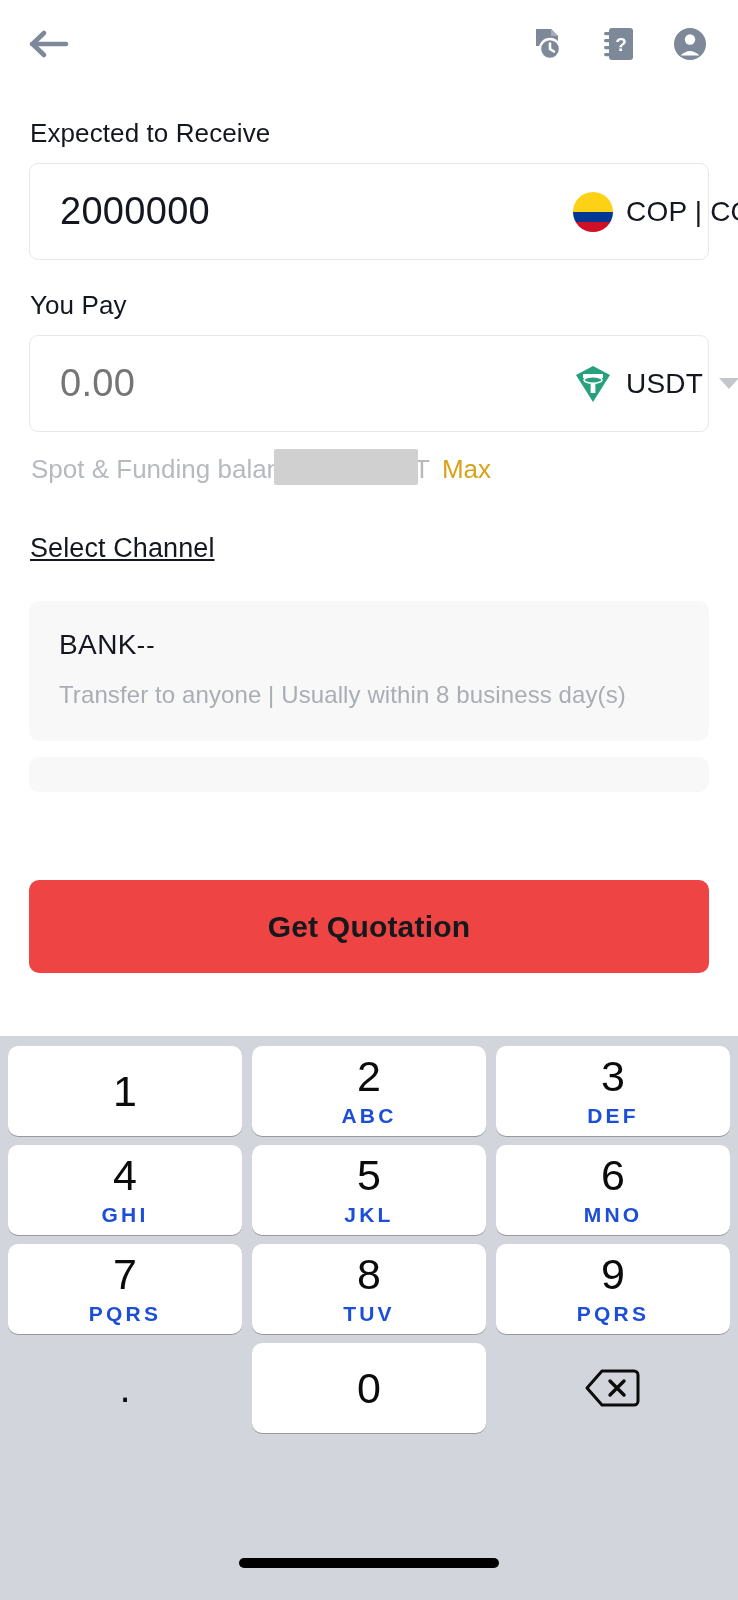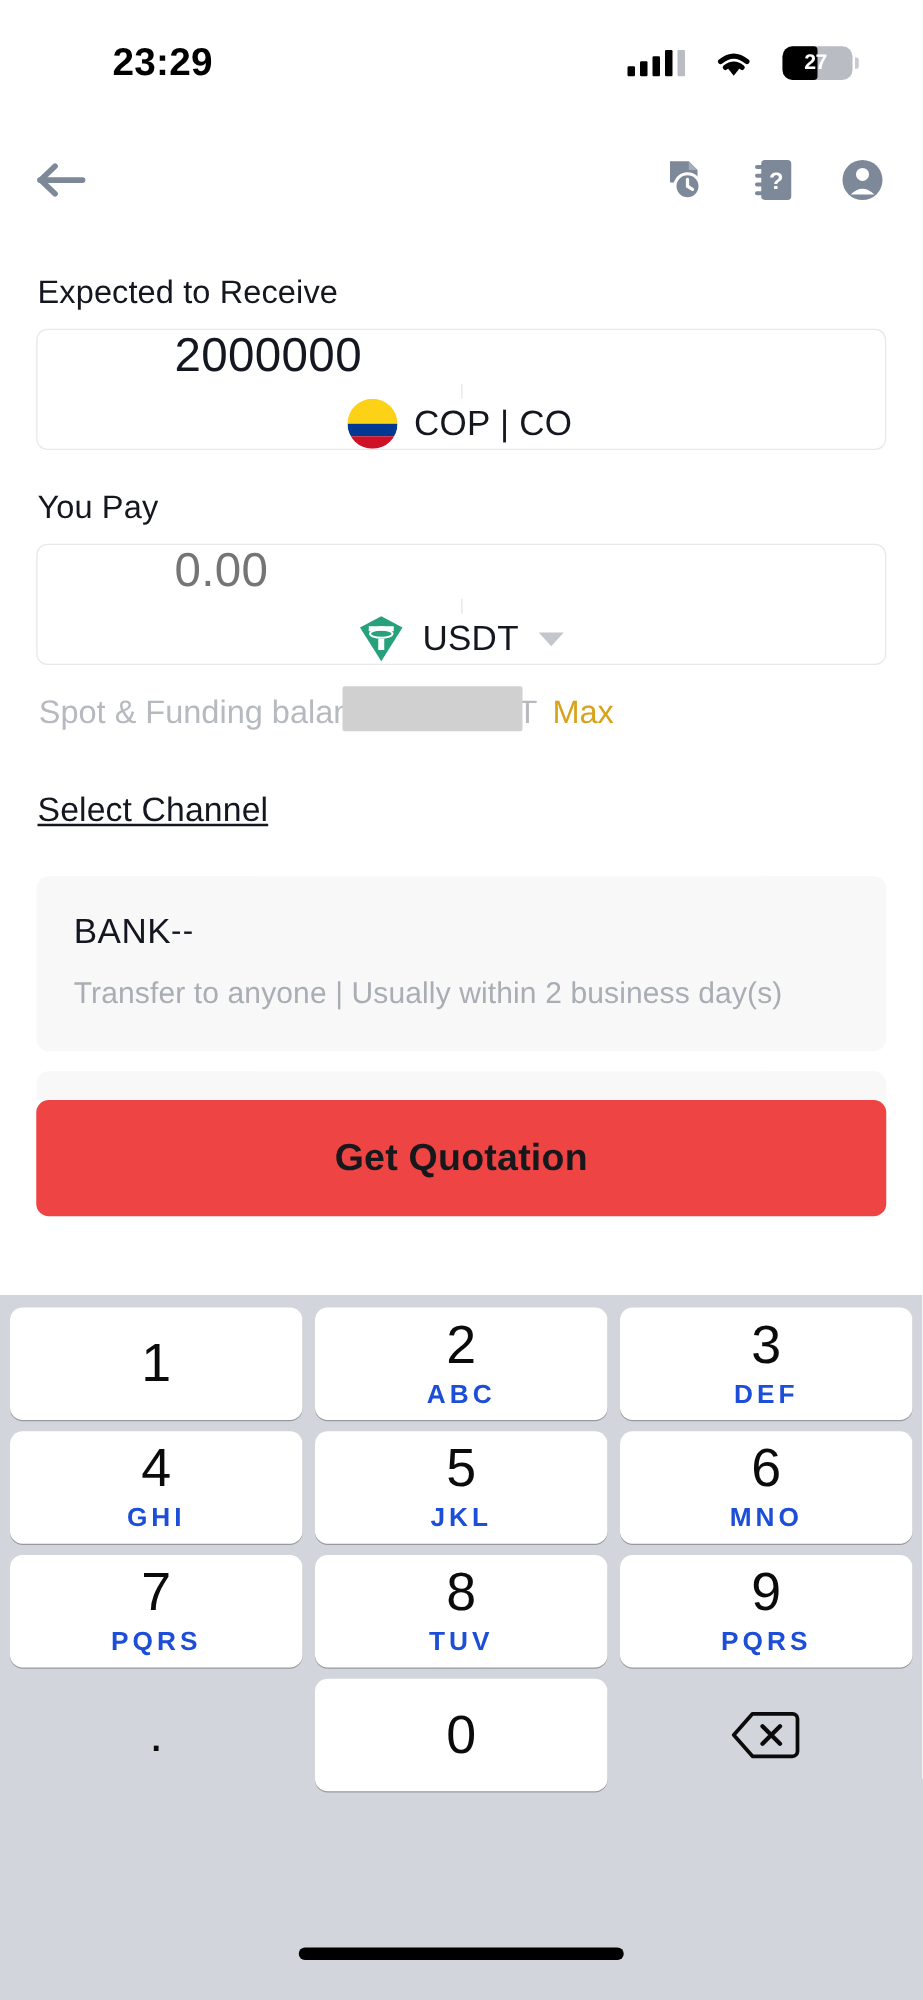--- a/index.html
+++ b/index.html
@@ -52,21 +52,21 @@
   .icon-btn { display:flex; align-items:center; justify-content:center; }
 
   
   .content { padding:0 29px; }
   .field-label {
     font-size:26px; color:#14171f; font-weight:400;
     margin:30px 0 14px 1px; letter-spacing:.1px;
   }
   .input-box {
     height:97px; border:1px solid #e6e8ea; border-radius:9px;
-    display:flex; align-items:center; background:#fff;flex-direction:column;
+    display:flex; align-items:center; background:#fff;
   }
   .amount {
     flex:1; font-size:38px; color:#14171f; padding-left:30px;
     letter-spacing:.3px; border:none; outline:none; background:transparent;
     font-family:"Liberation Sans", sans-serif;
   }
   .amount.placeholder { color:#1d4ed8; }
   .divider-v { width:1px; height:36px; background:#e3e5e8; }
   .asset {
     display:flex; align-items:center; gap:13px;
@@ -144,41 +144,20 @@
   .home-indicator {
     position:absolute; left:50%; transform:translateX(-50%);
     bottom:32px; width:260px; height:10px; background:#000; border-radius:6px;
   }
 </style>
 </head>
 <body>
 
 <div class="phone">
 
-  <div class="statusbar">
-    <div class="clock">23:29</div>
-    <div class="status-right">
-      <div class="sig">
-        <i></i>
-          <i></i>
-          <i></i>
-          <i></i>
-          <i></i>
-      </div>
-      <svg width="34" height="25" viewBox="0 0 34 25">
-        <path d="M17 22.5 L11.5 15.5 Q17 11.3 22.5 15.5 Z" fill="#000"></path>
-        <path d="M6.5 11.2 Q17 2.6 27.5 11.2" stroke="#000" stroke-width="4.2" fill="none" stroke-linecap="round"></path>
-        <path d="M10.2 16.0 Q17 10.4 23.8 16.0" stroke="#000" stroke-width="4.0" fill="none" stroke-linecap="round"></path>
-      </svg>
-      <div class="battery">
-        <div class="fill"></div>
-        <div class="pct">27</div>
-      </div>
-    </div>
-  </div>
 
   <div class="navbar">
     <div class="icon-btn">
       <svg width="44" height="34" viewBox="0 0 44 34">
         <path d="M4 17 H38" stroke="#7d8899" stroke-width="4.6" stroke-linecap="round"></path>
         <path d="M16 6 L4.5 17 L16 28" stroke="#7d8899" stroke-width="4.6" fill="none" stroke-linecap="round" stroke-linejoin="round"></path>
       </svg>
     </div>
     <div class="nav-actions">
       <div class="icon-btn">
@@ -252,21 +231,21 @@
     </div>
 
     <div class="section-title">Select Channel</div>
 
     <div class="channel-list">
       <div class="channel-card">
         <div class="channel-head">
           <span class="channel-name">BANK</span>
           <span class="channel-rate">--</span>
         </div>
-        <div class="channel-sub">Transfer to anyone | Usually within 2 business day(s)</div>
+        <div class="channel-sub">Transfer to anyone | Usually within 8 business day(s)</div>
       </div>
       <div class="channel-card clipped"></div>
     </div>
   </div>
 
   <div class="cta-wrap">
     <button class="cta">Get Quotation</button>
   </div>
 
   <div class="keypad">

